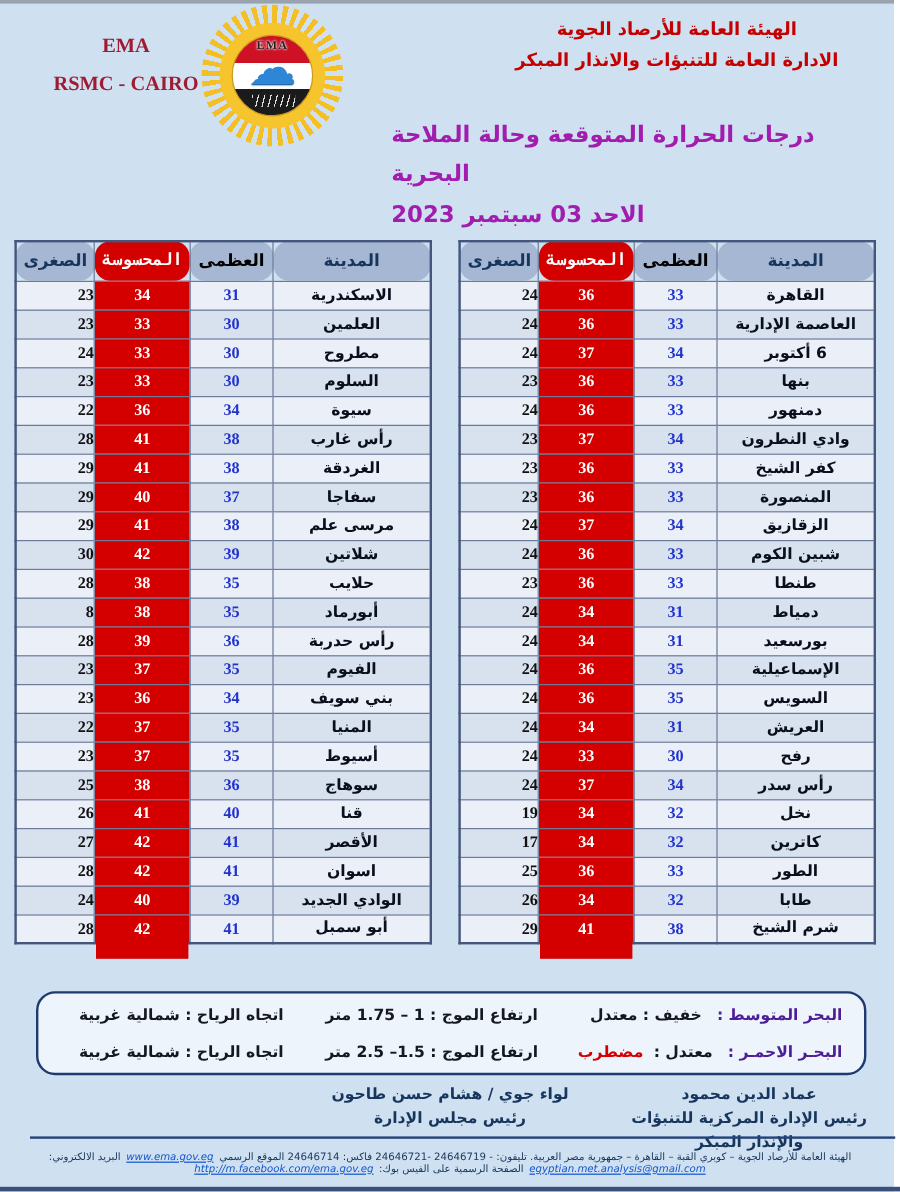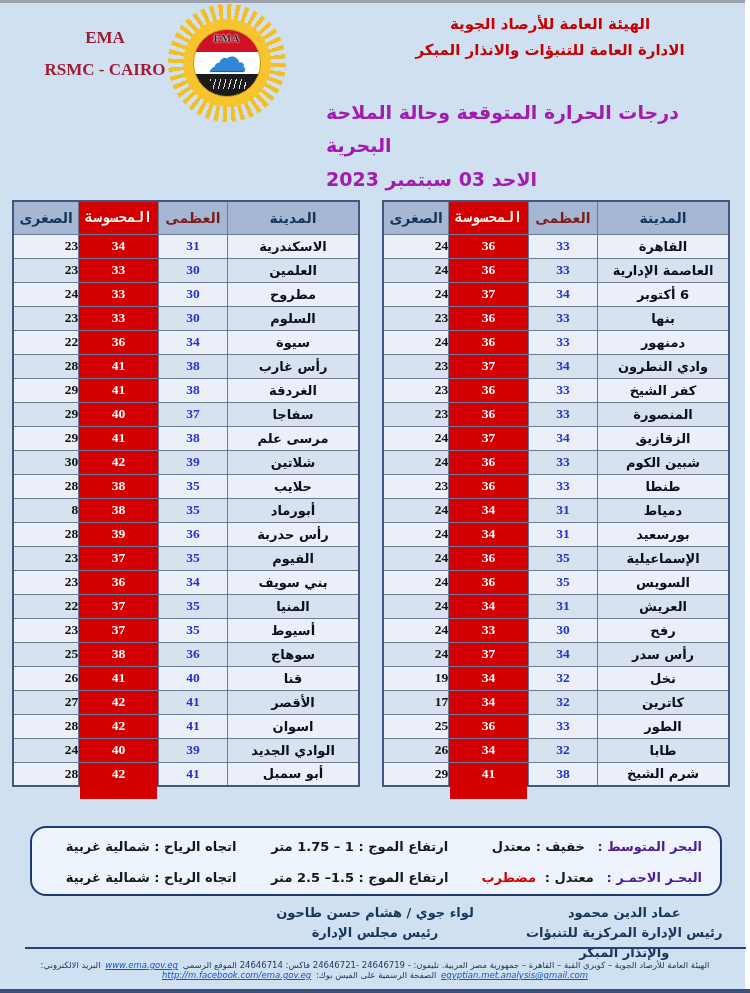--- a/index.html
+++ b/index.html
@@ -11,21 +11,21 @@
     overflow:hidden;
   }
   .top-edge{position:absolute;top:0;left:0;right:0;height:3px;background:#9aa2ad;}
   .right-edge{position:absolute;top:0;right:0;bottom:0;width:5px;background:#ffffff;}
   .bottom-edge{position:absolute;bottom:0;left:0;right:0;height:4px;background:#3a4f7a;}
 
   
   .org-en{position:absolute;top:22px;left:20px;width:170px;text-align:center;
     font-family:"Liberation Serif", serif;font-weight:bold;font-size:17px;
     color:#9e1b32;line-height:1.9;}
-  .org-ar{position:absolute;top:12px;right:30px;width:340px;text-align:center;
+  .org-ar{position:absolute;top:12px;right:16px;width:340px;text-align:center;
     direction:rtl;font-weight:bold;font-size:15px;color:#c40000;line-height:1.7;}
   .title{position:absolute;top:96px;right:24px;width:400px;text-align:left;
     direction:rtl;font-weight:bold;font-size:19px;color:#a21caf;line-height:1.75;}
 
   
   .logo{position:absolute;left:168px;top:4px;width:118px;height:118px;}
   .rays{position:absolute;inset:0;border-radius:50%;
     background:repeating-conic-gradient(#f3bf25 0deg 4.5deg, rgba(243,191,37,0) 4.5deg 9deg);}
   .core{position:absolute;inset:15px;border-radius:50%;background:#f6c42d;}
   .flag{position:absolute;inset:25px;border-radius:50%;overflow:hidden;
@@ -39,22 +39,22 @@
   .rain{position:absolute;bottom:7px;left:16px;width:36px;height:10px;
     background:repeating-linear-gradient(105deg, rgba(255,255,255,.85) 0 1px, rgba(0,0,0,0) 1px 5px);}
 
   
   .tables{position:absolute;top:200px;left:0;right:8px;padding:0 12px;
     display:flex;direction:rtl;justify-content:space-between;gap:22px;}
   .tbl-wrap{position:relative;flex:1;}
   table{width:100%;border-collapse:collapse;direction:rtl;
     border:2px solid #44567c;table-layout:fixed;}
   th,td{border:1px solid #6b7a99;text-align:center;vertical-align:middle;}
-  th{height:33px;font-size:14px;font-weight:bold;background:#a6b7d4;color:#17365d;}
-  th.c-max{color:#7f1d1d;}
+  th{height:33px;font-size:14px;font-weight:bold;background:#a6b7d4;color:#17365d;border-radius:13px;}
+  th.c-max{color:#000000;}
   th.c-feels{background:#d40000;color:#ffffff;font-family:Liberation Mono, monospace;}
   td{height:24px;font-size:13.5px;font-weight:bold;
      font-family:"Liberation Serif","DejaVu Sans",serif;}
   tr:nth-child(odd) td{background:#ebf0f8;}
   tr:nth-child(even) td{background:#d8e1ee;}
   td.c-city{color:#0a0f1e;font-family:"DejaVu Sans",sans-serif;font-size:13px;}
   td.c-max{color:#2233cc;}
   td.c-feels{background:#d40000 !important;color:#ffffff;}
   td.c-min{color:#111111;text-align:right;}
   col.city{width:38%;} col.max{width:20%;} col.feels{width:23%;} col.min{width:19%;}

